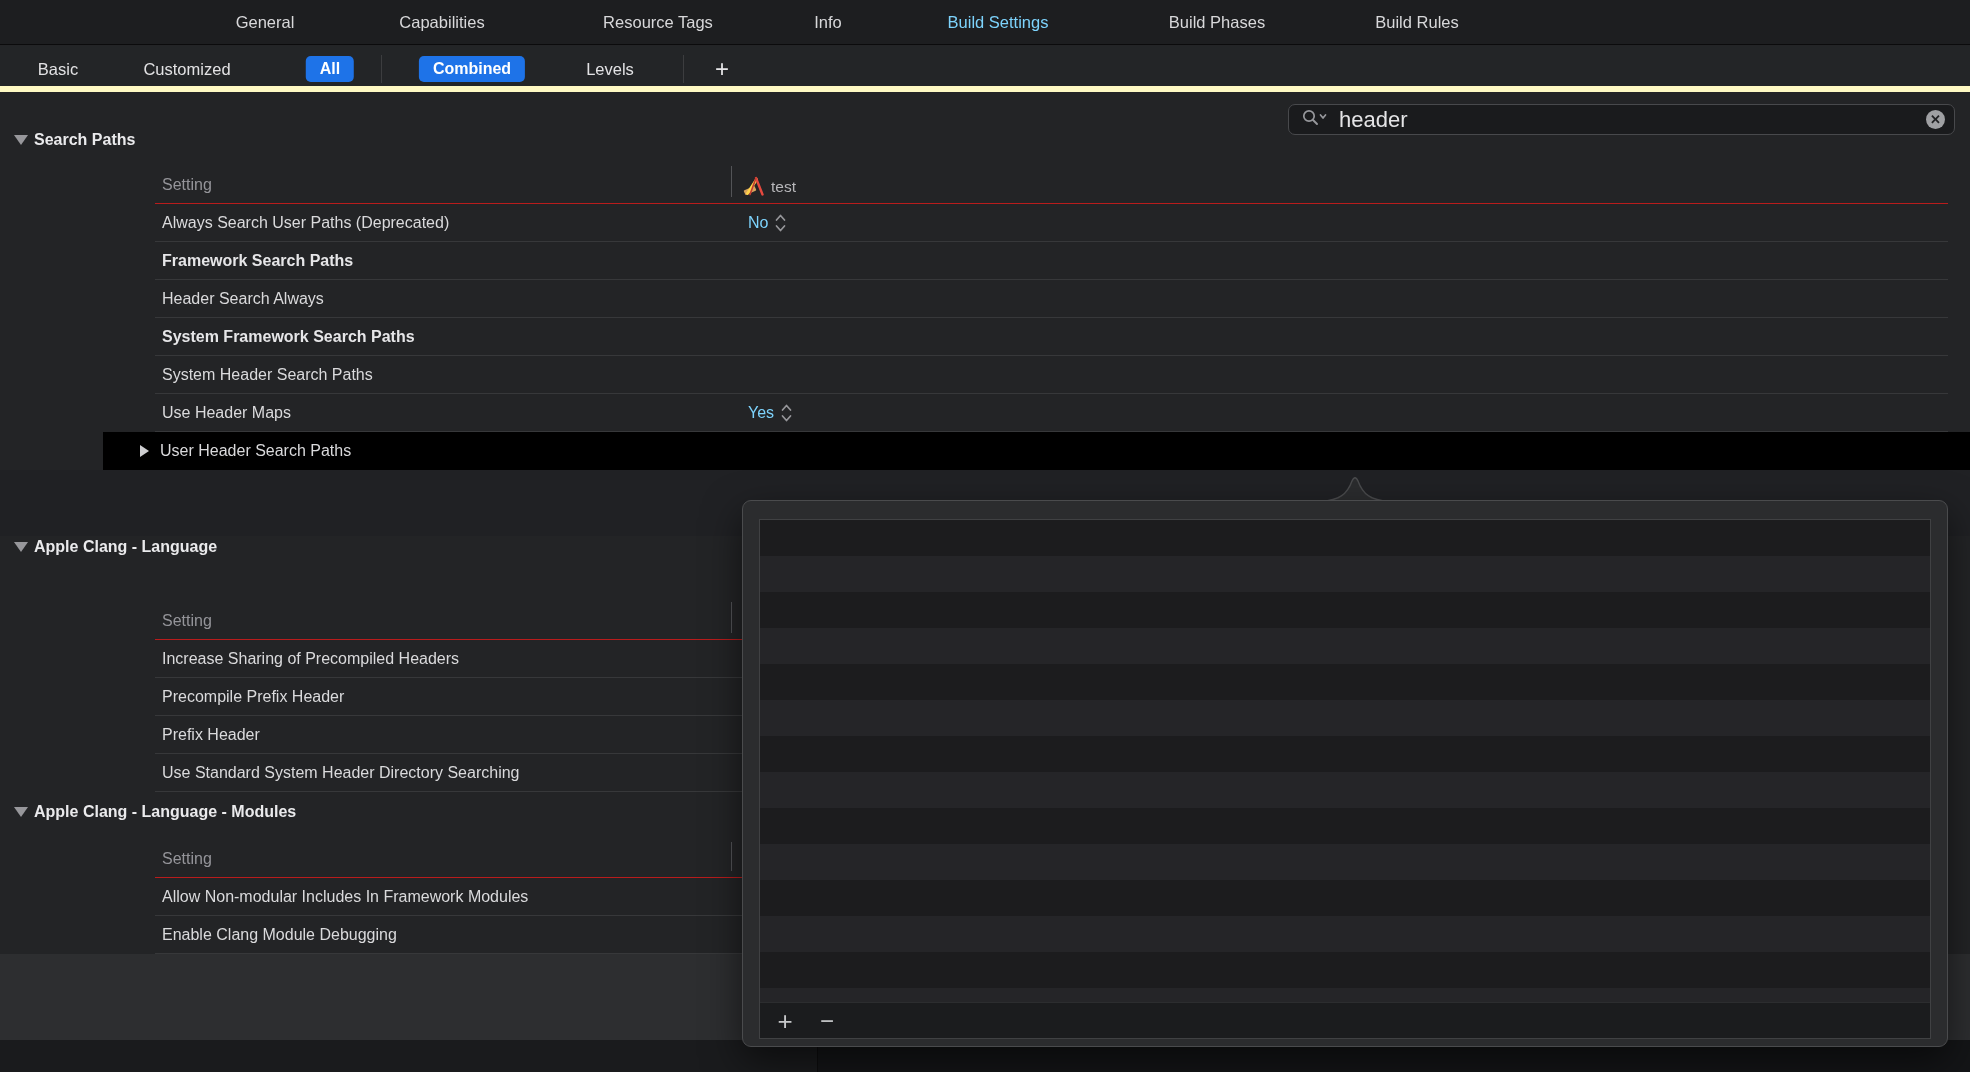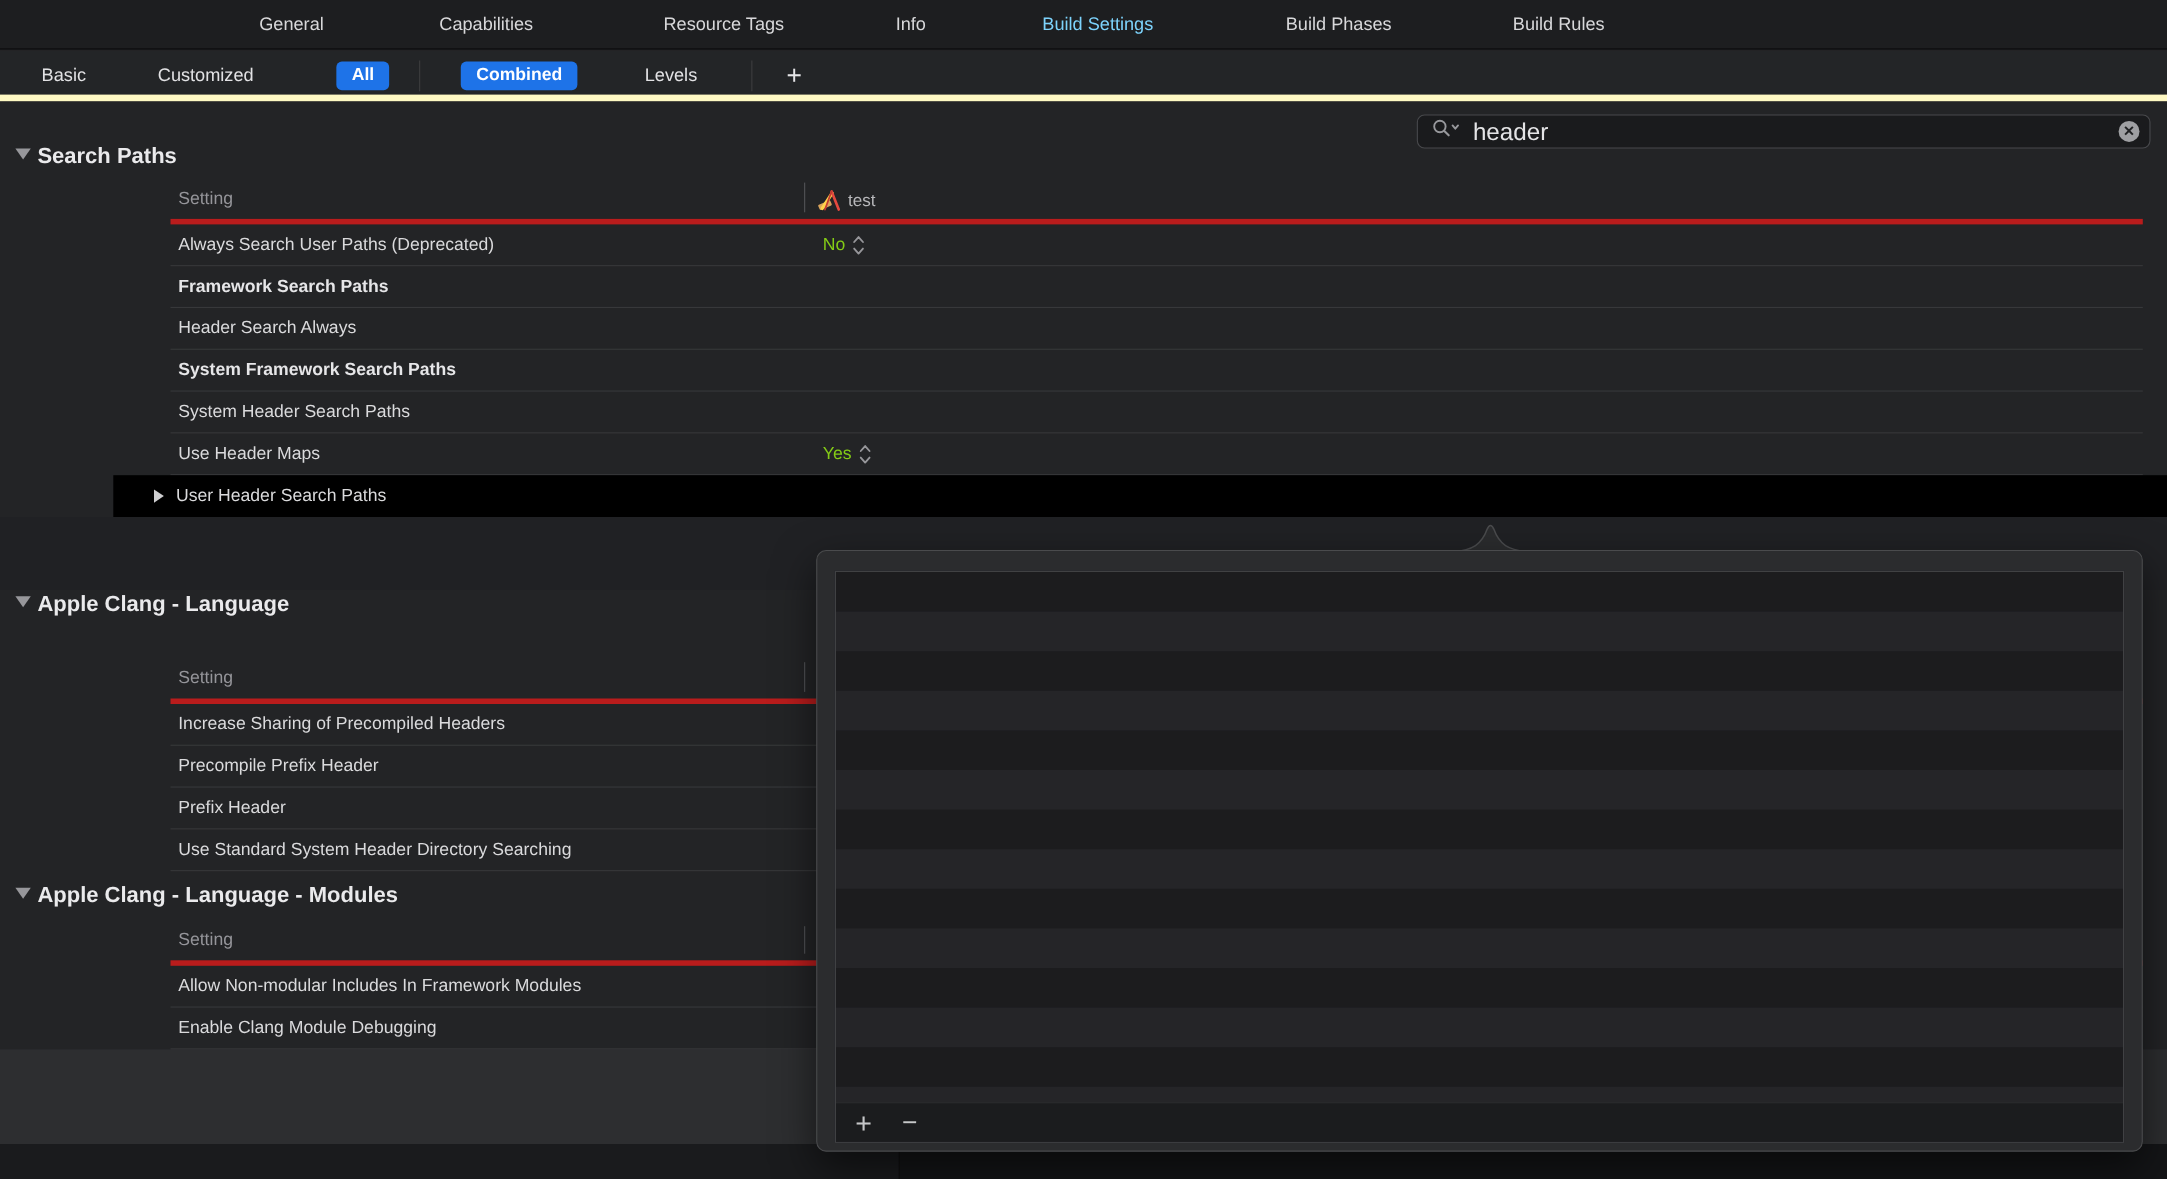--- a/index.html
+++ b/index.html
@@ -61,31 +61,31 @@
     font-size:13px; font-weight:700; color:#212224; cursor:pointer;
   }
 
   
   .gap-strip { position:absolute; left:0; top:470px; width:1970px; height:66px; background:#202124; }
   .band      { position:absolute; left:0; top:954px; width:1970px; height:86px; background:#2d2e30; }
   .bottom-left  { position:absolute; left:0; top:1040px; width:818px; height:32px; background:#1a1b1d; border-right:1px solid #0d0d0e; }
   .bottom-right { position:absolute; left:818px; top:1040px; width:1152px; height:32px; background:#141517; }
 
   .section-title {
-    position:absolute; left:34px; font-size:20px; font-weight:700; color:#eaeaec;
+    position:absolute; left:34px; font-size:16px; font-weight:700; color:#eaeaec;
     white-space:nowrap;
   }
   .tri-down {
     position:absolute; left:14px; width:0; height:0;
     border-left:7px solid transparent; border-right:7px solid transparent;
     border-top:10px solid #97979b;
   }
   .colheader {
     position:absolute; left:155px; width:1793px;
-    border-bottom:5px solid #b91c1c;
+    border-bottom:1px solid #b91c1c;
   }
   .colheader .setting-label {
     position:absolute; left:7px; bottom:9px; font-size:16px; color:#95959a;
   }
   .colheader .vdiv {
     position:absolute; left:576px; top:6px; bottom:6px; width:1px; background:#535457;
   }
   .colheader .target {
     position:absolute; left:588px; bottom:6px; display:flex; align-items:center; gap:7px;
     font-size:15.5px; color:#b7b7ba;
@@ -93,21 +93,21 @@
 
   .rows { position:absolute; left:155px; width:1793px; }
   .srow {
     position:relative; height:38px; border-bottom:1px solid #37383a;
     display:flex; align-items:center;
   }
   .srow .lbl { margin-left:7px; font-size:16px; color:#dadadc; white-space:nowrap; }
   .srow.bold .lbl { font-weight:700; color:#e6e6e8; }
   .srow .val {
     position:absolute; left:593px; display:flex; align-items:center; gap:6px;
-    font-size:16px; color:#84cc16;
+    font-size:16px; color:#7dd3fc;
   }
   .srow.selected {
     left:-52px; width:calc(100% + 74px);
     background:#000000; border-bottom:none;
   }
   .srow.selected .lbl { margin-left:57px; }
   .disc-tri {
     position:absolute; left:37px; top:50%; transform:translateY(-50%);
     width:0; height:0;
     border-top:6.5px solid transparent; border-bottom:6.5px solid transparent;

